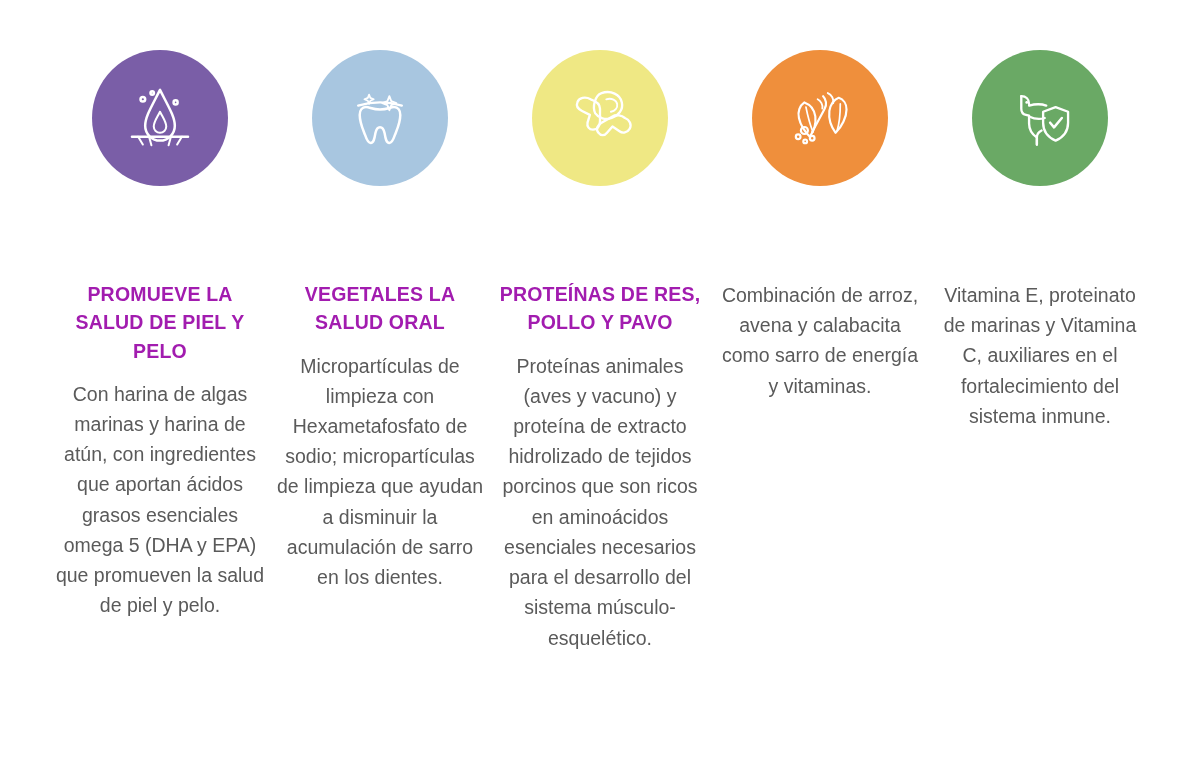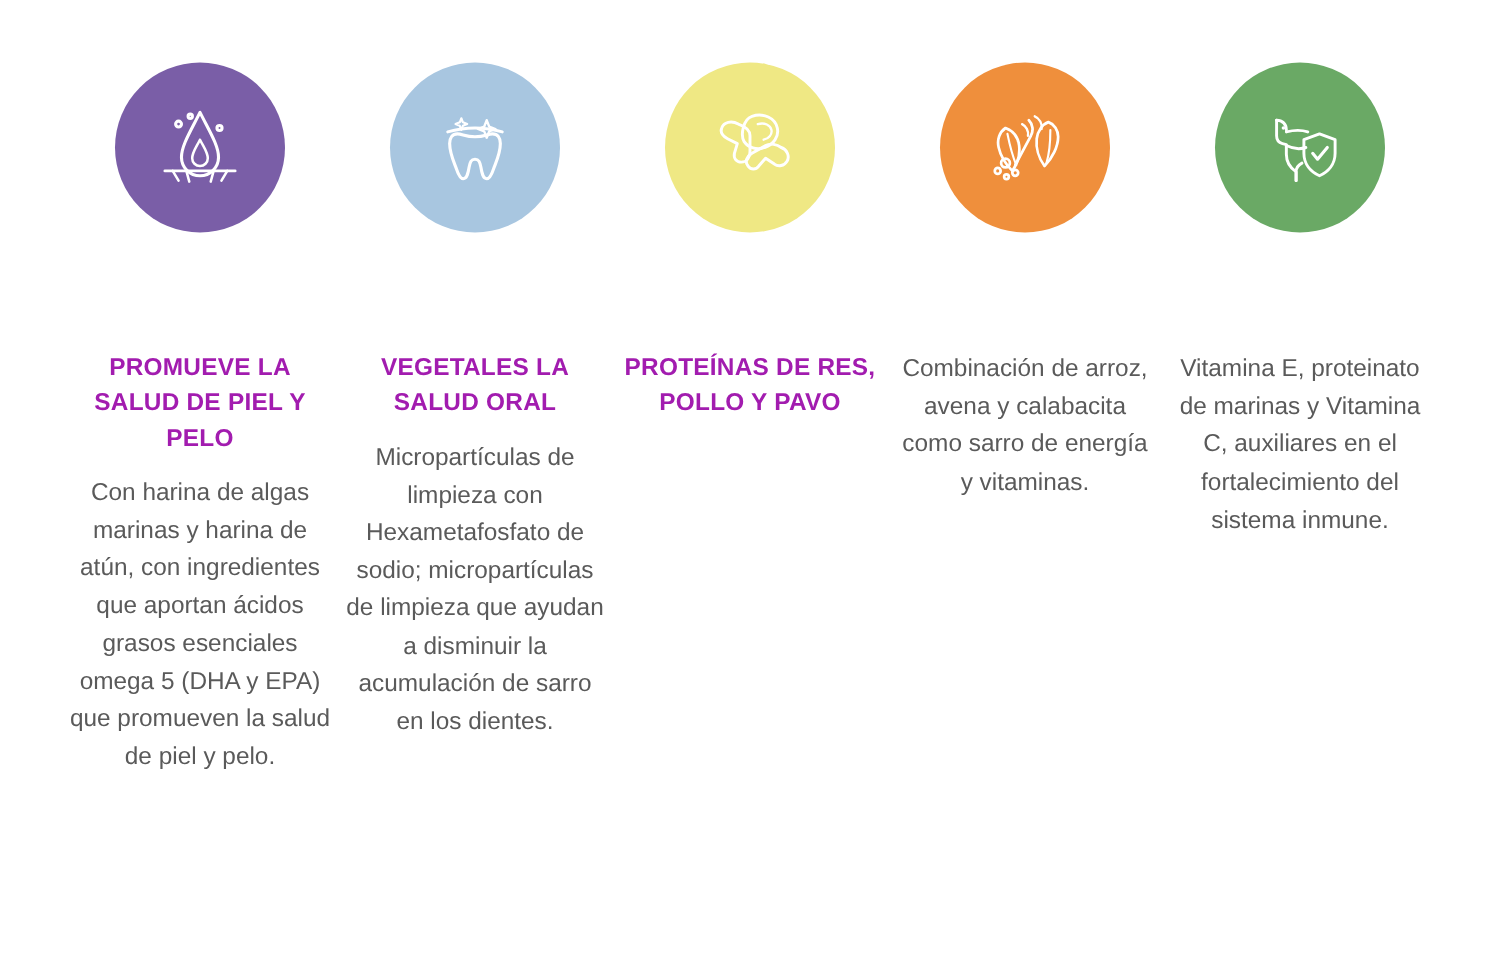--- a/index.html
+++ b/index.html
@@ -131,20 +131,21 @@
             <path d="M52 18 c12-4 24 2 26 12 2 9-4 17-13 20 -8 3-17 0-21-6 -4-7-1-23 8-26z"></path>
             <path d="M58 26 c7-2 13 1 14 6 1 5-3 9-8 10" stroke-width="2.4"></path>
             <path d="M38 26 c-7-4-15-2-17 4 -2 5 2 9 6 11 l10 5 -3 10 c-1 5 2 9 7 9 6 0 9-5 9-11 l0-16c0-6-6-10-12-12z"></path>
             <path d="M82 50 c6 2 9 9 6 14 -3 5-9 6-13 3 l-9-6 -7 8 c-3 4-8 4-11 0 -4-5-1-10 4-13 l14-8c5-3 12-1 16 2z"></path>
           </svg>
         </span>
       </div>
     </div>
     <div class="text-wrap">
       <h3 class="benefit-title">PROTEÍNAS DE RES, POLLO Y PAVO</h3>
+      <p class="benefit-body">Proteínas animales (aves y vacuno) y proteína de extracto hidrolizado de tejidos porcinos que son ricos en aminoácidos esenciales necesarios para el desarrollo del sistema músculo-esquelético.</p>
     </div>
   </div>
 
   <div class="benefit-col">
     <div class="icon-wrap">
       <div class="circle" style="background:#ef8f3c;">
         <span>
           <svg viewBox="0 0 100 100" fill="none" stroke="#ffffff" stroke-width="2.8" stroke-linecap="round" stroke-linejoin="round">
             <path d="M30 30 c-6 4-9 12-7 20 2 9 8 18 14 24 5-7 8-17 7-26 -1-8-6-15-14-18z"></path>
             <path d="M32 36 c2 10 5 22 9 32" stroke-width="2.2"></path>

